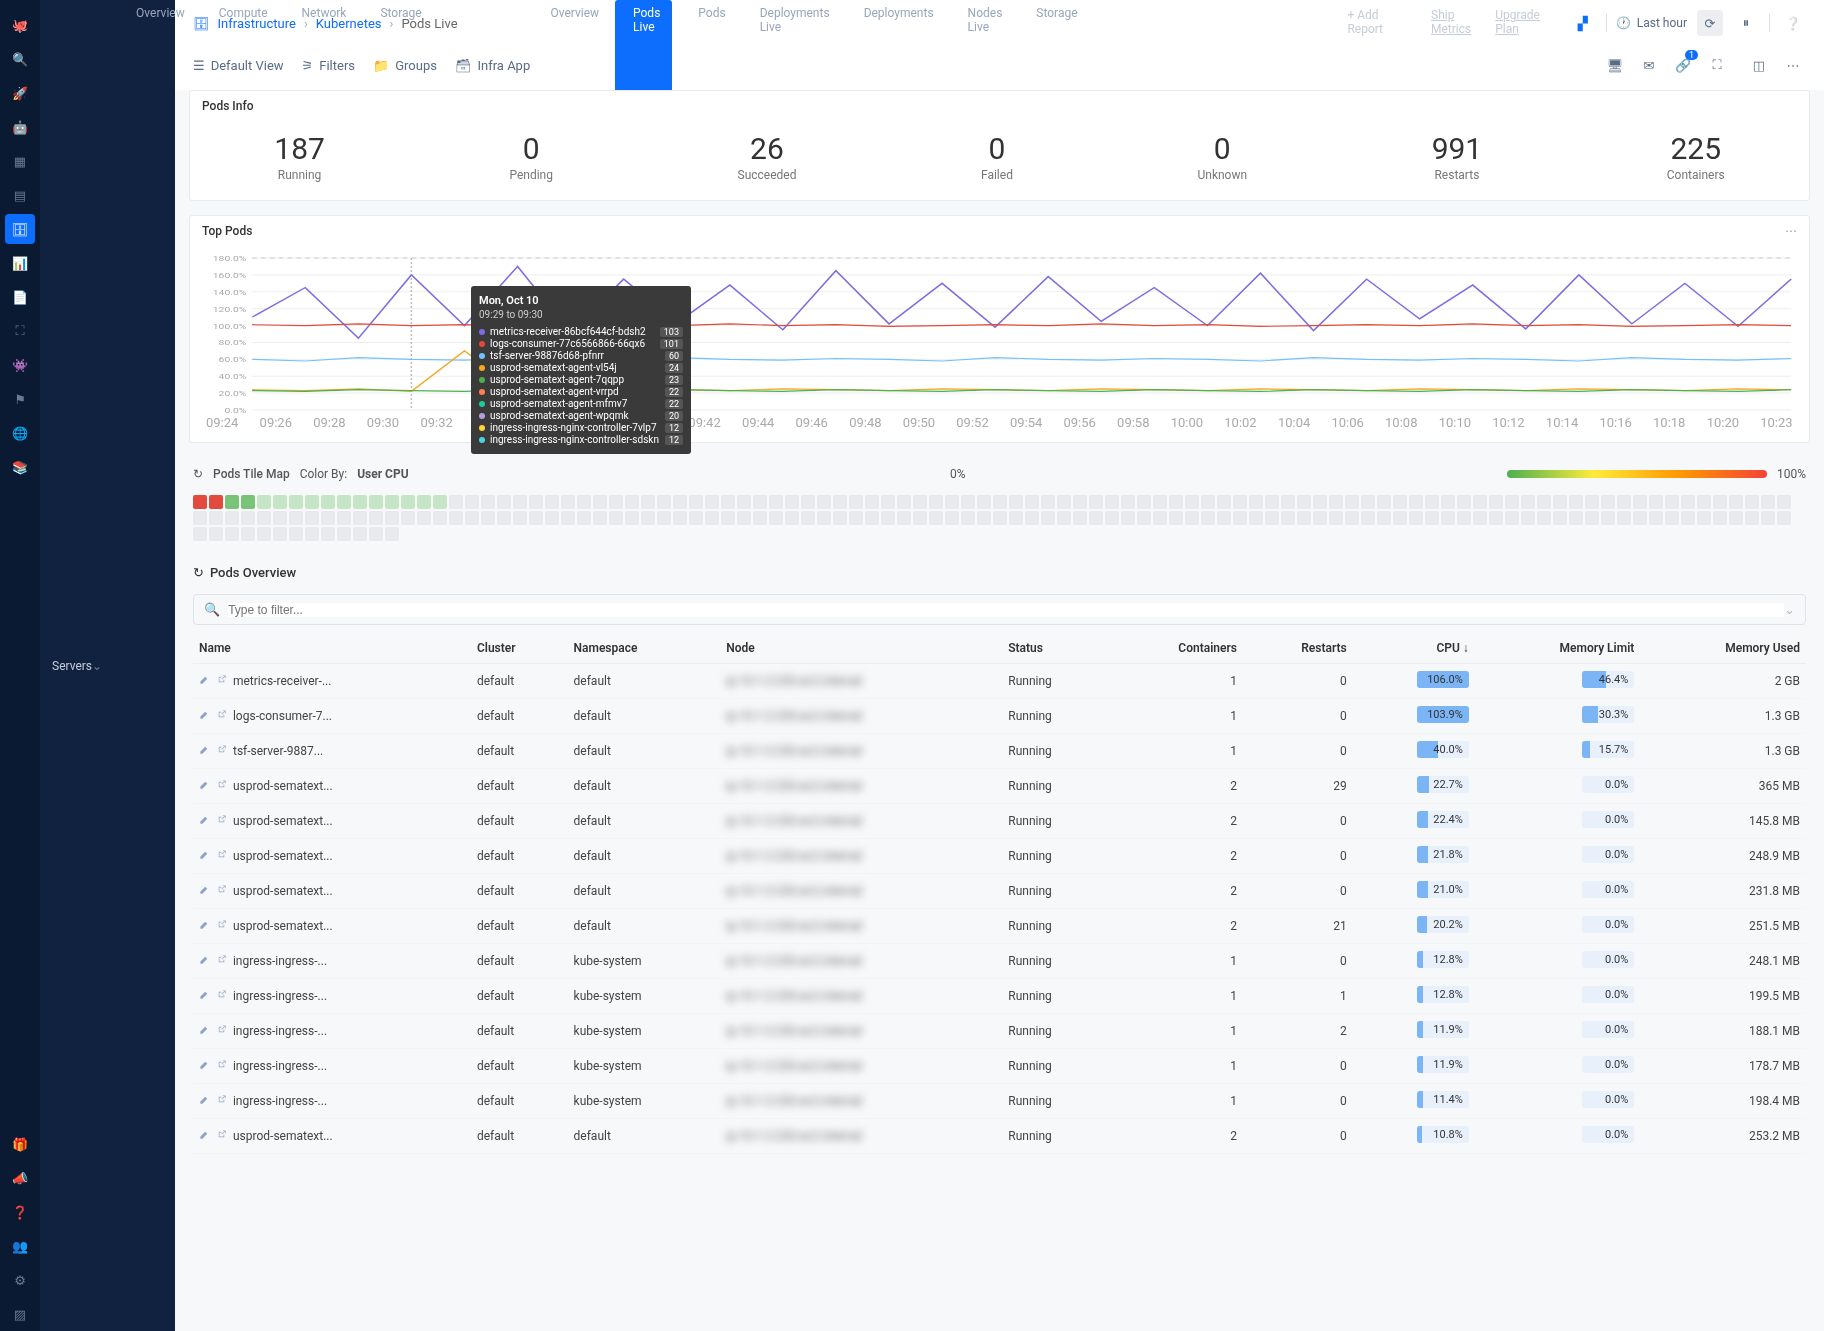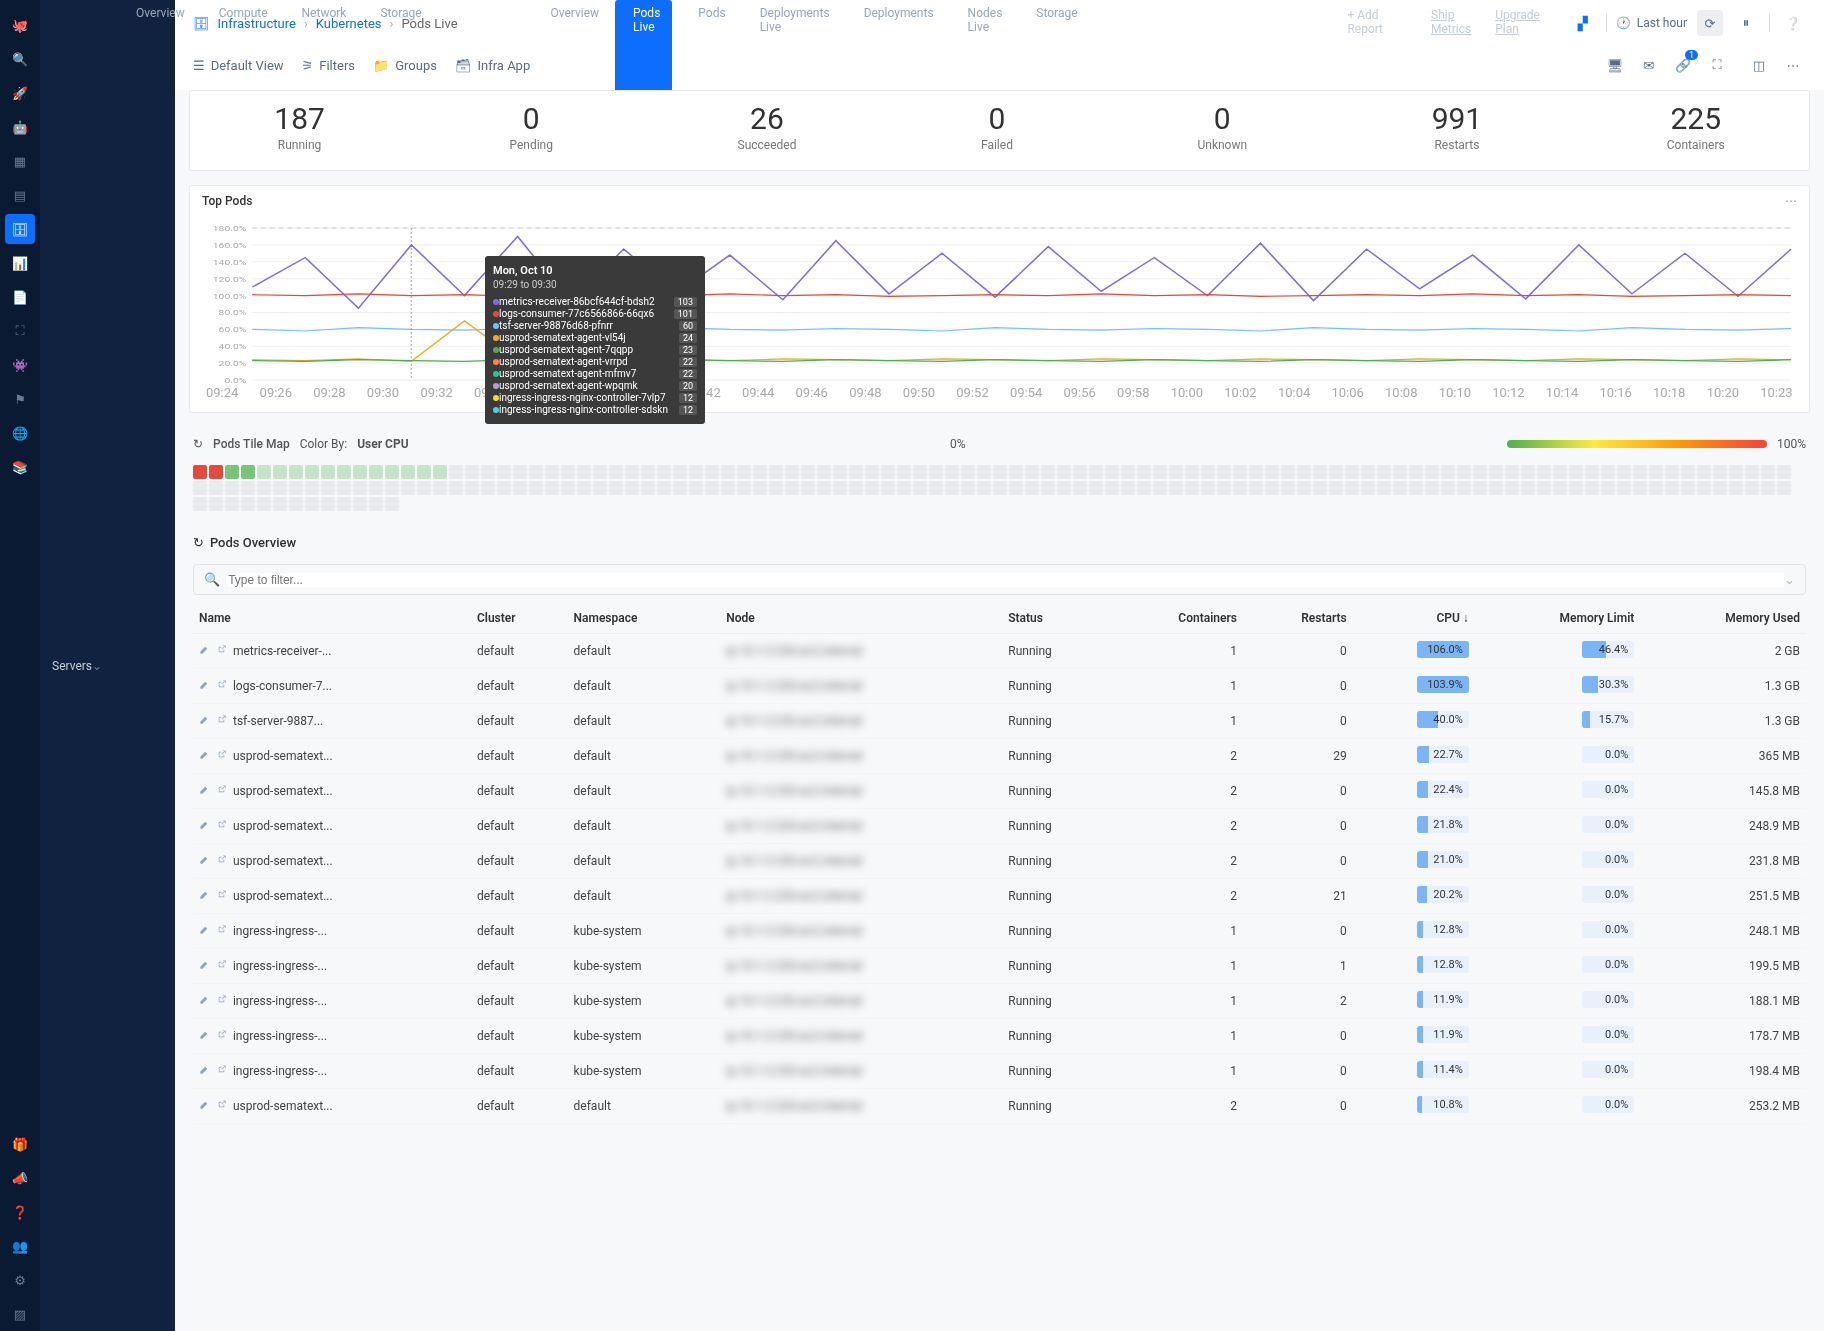--- a/index.html
+++ b/index.html
@@ -54,24 +54,24 @@
 .card-header { padding:8px 12px;font-size:12px;color:#333;font-weight:500; display:flex;align-items:center; }
 .card-header .more { margin-left:auto;color:#999;cursor:pointer; }
 .pods-info-row { display:flex;justify-content:space-around;padding:10px 0 18px;gap:16px; }
 .stat { text-align:center; }
 .stat .num { font-size:30px;font-weight:400;color:#333; }
 .stat .lbl { font-size:12px;color:#777;margin-top:2px; }
 
 
 .chart-area { padding:8px 12px 12px;position:relative; }
 .chart-svg { width:100%;height:160px; }
-.chart-tooltip { position:absolute;left:295px;top:40px;background:#3a3a3a;color:#fff;font-size:10px;border-radius:3px;padding:8px;min-width:220px;z-index:5; }
+.chart-tooltip { position:absolute;left:281px;top:40px;background:#3a3a3a;color:#fff;font-size:10px;border-radius:3px;padding:8px;min-width:220px;z-index:5; }
 .chart-tooltip .tt-title { font-weight:600;font-size:11px;margin-bottom:2px; }
 .chart-tooltip .tt-subtitle { font-size:10px;color:#ccc;margin-bottom:6px; }
-.chart-tooltip .tt-row { display:flex;align-items:center;margin:1px 0; }
+.chart-tooltip .tt-row { display:flex;align-items:center;gap:5px;margin:1px 0; }
 .chart-tooltip .tt-dot { width:6px;height:6px;border-radius:50%; }
 .chart-tooltip .tt-name { flex:1;white-space:nowrap;overflow:hidden;text-overflow:ellipsis; }
 .chart-tooltip .tt-val { background:#555;border-radius:2px;padding:0 4px;font-size:9px; }
 .x-ticks { display:flex;justify-content:space-between;font-size:13px;color:#aaa;padding:0 4px;margin-top:-2px; }
 
 
 .tilemap-bar { display:flex;align-items:center;padding:10px 18px;font-size:12px;color:#555;gap:10px; }
 .tilemap-bar .label { font-weight:500; }
 .tilemap-bar .gradient { flex:0 0 260px;height:8px;border-radius:4px;background:linear-gradient(90deg,#4caf50,#ffeb3b,#ff9800,#f44336);margin-left:auto; }
 .tilemap-count { text-align:center;font-size:11px;color:#777;padding:4px; }
@@ -200,20 +200,23 @@
         <span class="tool-icon">⛶</span>
         <span class="sep-v"></span>
         <span class="tool-icon">◫</span>
         <span class="tool-icon">⋯</span>
       </div>
     </div>
 
     <div class="content">
 
       <div class="card">
+        <div class="card-header">
+            <span>Pods Info</span>
+          </div>
         <div class="pods-info-row" id="pods-info-row">
             <div class="stat">
               <div class="num">187</div>
               <div class="lbl">Running</div>
             </div>
             <div class="stat">
               <div class="num">0</div>
               <div class="lbl">Pending</div>
             </div>
             <div class="stat">

